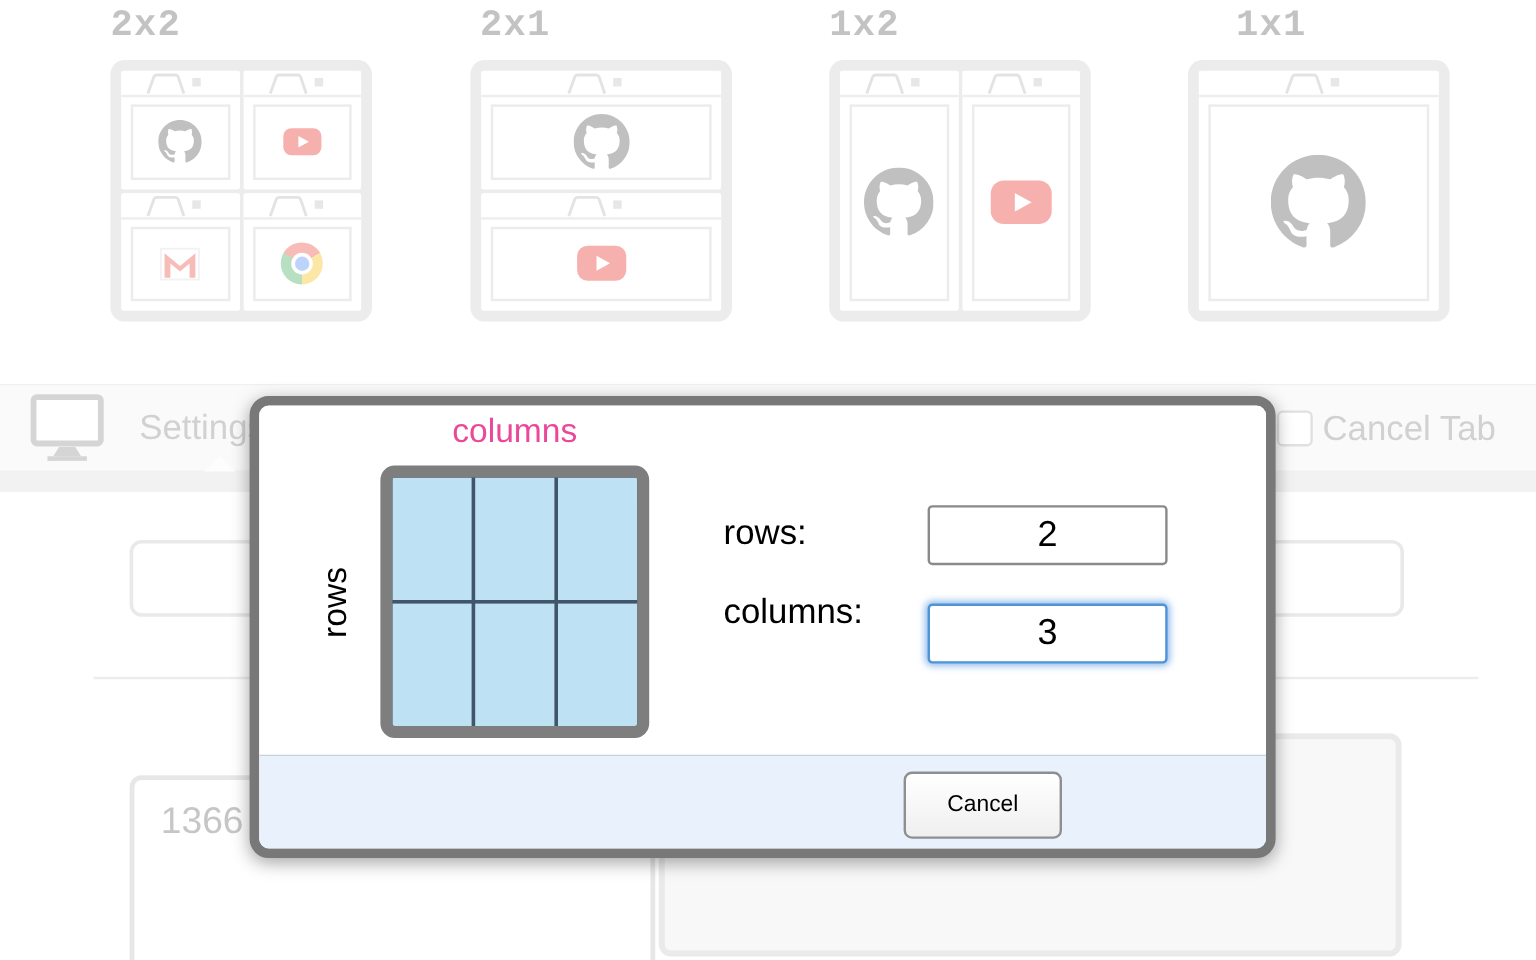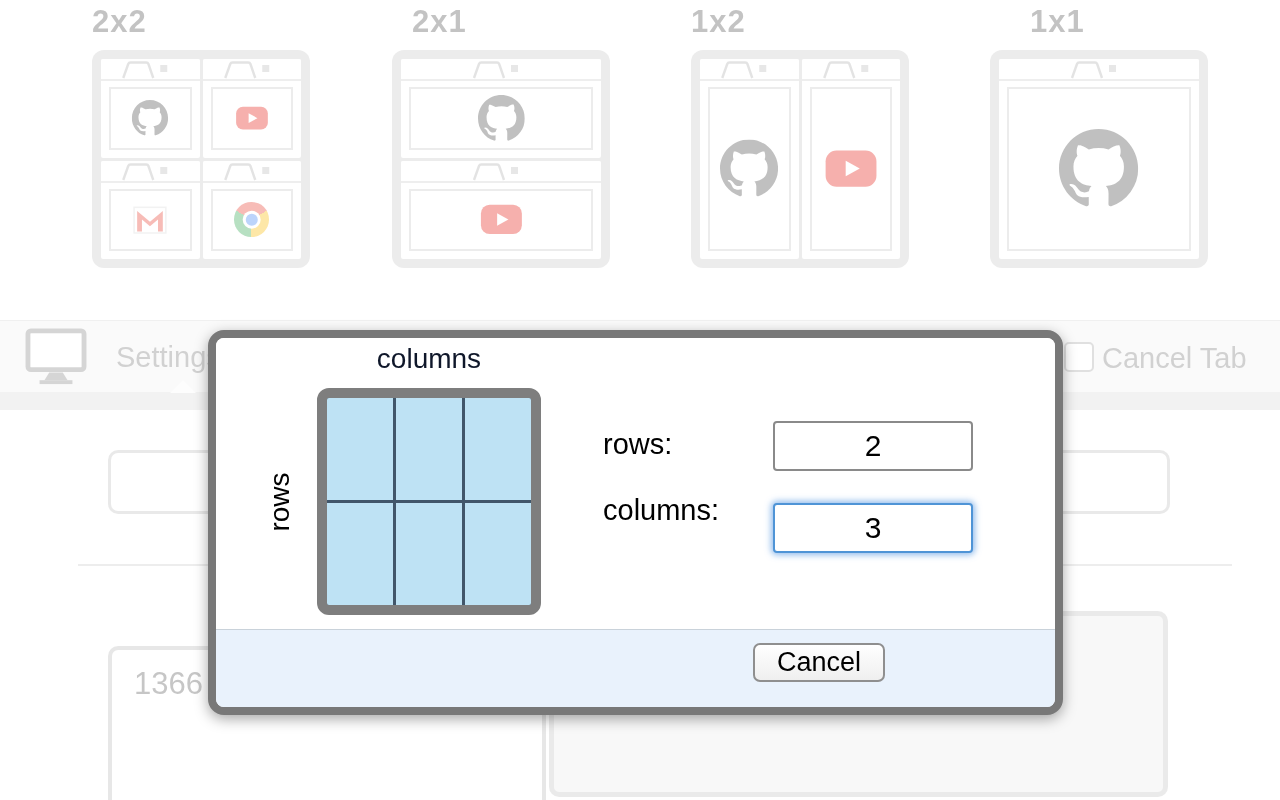--- a/index.html
+++ b/index.html
@@ -2,21 +2,21 @@
 <html><head>
 <meta charset="utf-8">
 <style>
   html,body{margin:0;padding:0;background:#fff;}
   body{font-family:"Liberation Sans",sans-serif;}
   #canvas{position:relative;width:1280px;height:800px;overflow:hidden;background:#fff;}
 
   
   #bgpage{position:absolute;inset:0;opacity:0.35;}
 
-  .card-title{position:absolute;top:4px;font-family:Liberation Sans, sans-serif;font-weight:bold;
+  .card-title{position:absolute;top:4px;font-family:Liberation Mono, monospace;font-weight:bold;
               font-size:31px;color:#555;letter-spacing:1px;}
   .layout-card{position:absolute;top:50px;width:218px;height:218px;background:#c9c9c9;
                border-radius:12px;padding:9px;box-sizing:border-box;display:grid;gap:3px;}
   .g22{grid-template-columns:1fr 1fr;grid-template-rows:1fr 1fr;}
   .g21{grid-template-columns:1fr;grid-template-rows:1fr 1fr;}
   .g12{grid-template-columns:1fr 1fr;grid-template-rows:1fr;}
   .g11{grid-template-columns:1fr;grid-template-rows:1fr;}
 
   .pane{background:#fff;border-radius:2px;display:flex;flex-direction:column;overflow:hidden;}
   .tabstrip{flex:none;width:100%;height:20px;background:#fff;border-bottom:2px solid #cfcfcf;}
@@ -51,37 +51,37 @@
   .monitor-box-left .res{margin:16px 0 0 22px;font-size:31px;color:#5e5e5e;}
   .monitor-box-right{position:absolute;left:549px;top:611px;width:619px;height:186px;background:#ededed;
             border:5px solid #c6c6c6;border-radius:10px;box-sizing:border-box;}
 
   
   .modal{position:absolute;left:208px;top:330px;width:855px;height:385px;box-sizing:border-box;
          border:8px solid #787878;border-radius:16px;background:#fff;
          box-shadow:0 4px 14px rgba(0,0,0,0.35);overflow:hidden;}
   .modal-body{position:relative;width:100%;height:291px;background:#fff;}
   .axis-columns{position:absolute;left:101px;top:5px;width:224px;text-align:center;
-                font-size:28px;color:#0f172a;}
+                font-size:28px;color:#ec4899;}
   .axis-rows{position:absolute;left:42px;top:50px;width:44px;height:227px;
              display:flex;align-items:center;justify-content:center;}
   .axis-rows span{transform:rotate(-90deg);font-size:28px;color:#000;white-space:nowrap;}
   .grid-preview{position:absolute;left:101px;top:50px;width:224px;height:227px;box-sizing:border-box;
                 border:10px solid #7e7e7e;border-radius:12px;background:#41566a;
                 display:grid;gap:3px;overflow:hidden;}
   .grid-preview .cell{background:#bee2f4;}
   .field-label{position:absolute;left:387px;font-size:29px;color:#000;}
   .dlg-input{position:absolute;left:557px;width:200px;height:50px;box-sizing:border-box;
              font-family:"Liberation Sans",sans-serif;font-size:30px;text-align:center;color:#000;
              background:#fff;border:2px solid #8a8a8a;border-radius:4px;outline:none;}
   .dlg-input.focused{border:2px solid #4f94d6;box-shadow:0 0 6px 2px rgba(110,165,230,0.75);}
   .modal-footer{position:relative;width:100%;height:78px;background:#e9f2fc;
                 border-top:1px solid #c9d2da;box-sizing:border-box;}
-  .btn{position:absolute;top:13px;height:39px;box-sizing:border-box;border-radius:7px;
-       font-family:"Liberation Sans",sans-serif;font-size:27px;display:flex;
+  .btn{position:absolute;top:13px;height:56px;box-sizing:border-box;border-radius:7px;
+       font-family:"Liberation Sans",sans-serif;font-size:19px;display:flex;
        align-items:center;justify-content:center;cursor:pointer;}
   .btn-cancel{left:537px;width:132px;background:linear-gradient(#ffffff,#efefef);
               border:2px solid #8f8f8f;color:#000;}
   .btn-save{left:689px;width:110px;background:linear-gradient(#5d5d5d,#363636);
             border:1px solid #262626;color:#fff;font-weight:bold;}
 </style>
 </head>
 <body>
 
 <svg width="0" height="0" style="position:absolute" aria-hidden="true">
@@ -107,21 +107,21 @@
       <rect x="15" y="54" width="34" height="4" fill="#8a8a8a"></rect>
     </symbol>
   </defs>
 </svg>
 
 <div id="canvas">
 
   <div id="bgpage">
 
     <div class="card-title" style="left:92px">2x2</div>
-    <div class="card-title" style="left:412px">2x1</div>
+    <div class="card-title" style="left:400px">2x1</div>
     <div class="card-title" style="left:691px">1x2</div>
     <div class="card-title" style="left:1030px">1x1</div>
 
     <div class="layout-card g22" style="left:92px">
       <div class="pane">
         <svg class="tabstrip">
             <use href="#ic-tab"></use>
           </svg>
         <div class="pane-content">
             <svg viewBox="0 0 16 16">

